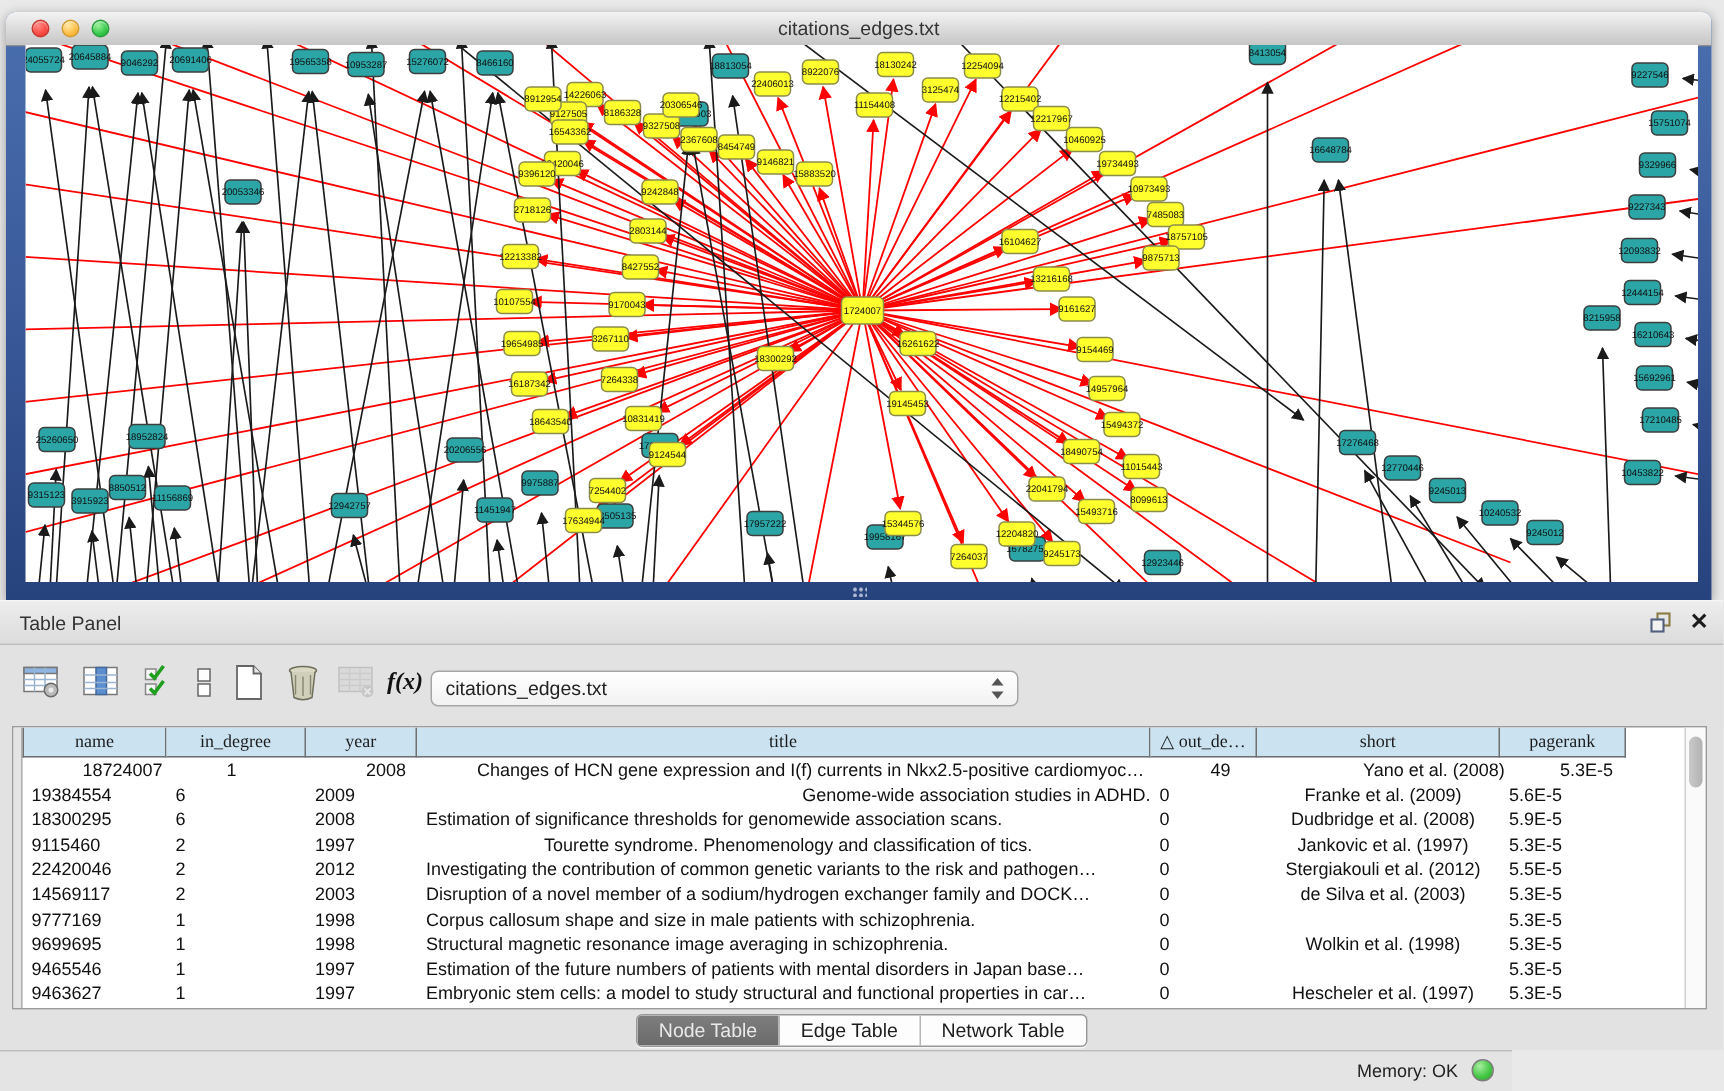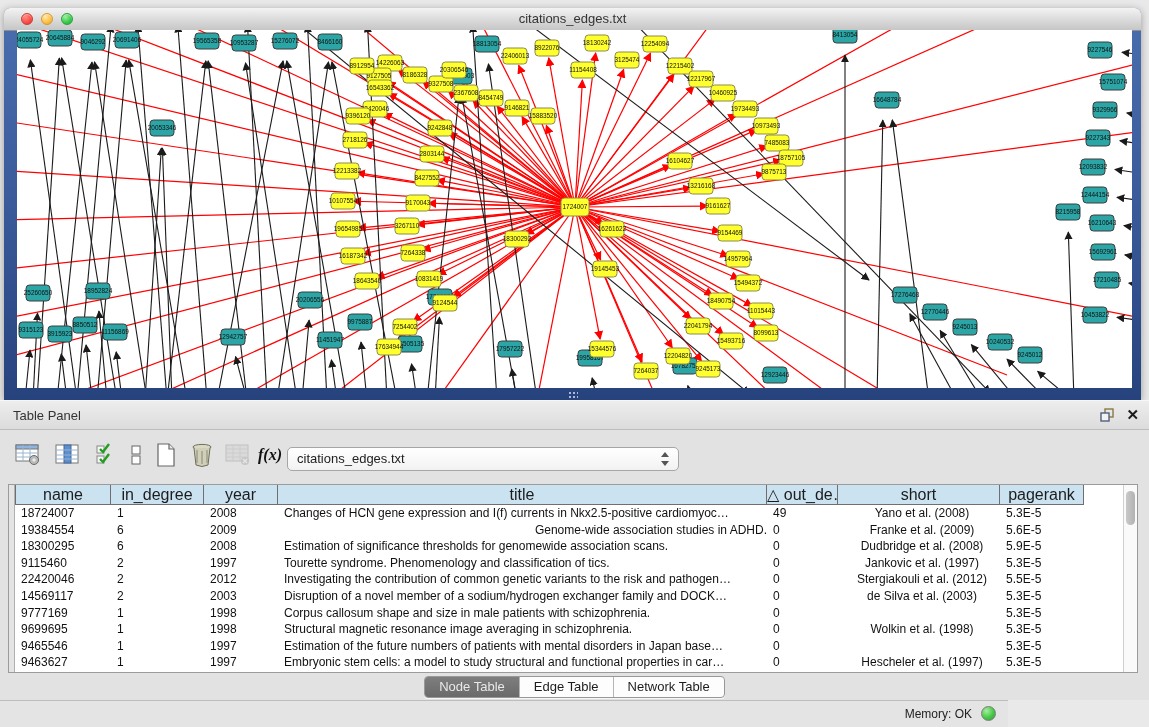--- a/index.html
+++ b/index.html
@@ -38,21 +38,21 @@
   .tb-select{position:absolute;left:287px;top:16px;width:392px;height:24px;background:linear-gradient(180deg,#ffffff,#f2f2f2);
     border:1px solid #a6a6a6;border-radius:5px;box-sizing:border-box;font-size:13px;color:#222;line-height:22px;padding-left:9px;}
   .tb-select .steppers{position:absolute;right:7px;top:3px;width:10px;height:16px;}
   .tb-select .steppers .up{position:absolute;top:1px;left:0;width:0;height:0;border-left:4px solid transparent;border-right:4px solid transparent;border-bottom:5px solid #555;}
   .tb-select .steppers .dn{position:absolute;bottom:1px;left:0;width:0;height:0;border-left:4px solid transparent;border-right:4px solid transparent;border-top:5px solid #555;}
 
   .table-box{position:absolute;left:8px;top:84px;width:1130px;height:189px;background:#fff;border:1px solid #9b9b9b;box-sizing:border-box;overflow:hidden;}
   .gutter{position:absolute;left:0;top:0;width:5px;height:100%;background:#e4e4e4;border-right:1px solid #b0b0b0;}
   .thead{position:absolute;left:6px;top:0;right:14px;height:20px;display:flex;}
   .th{background:#cbe3f1;border-right:1px solid #6f6f6f;border-bottom:1px solid #6f6f6f;box-sizing:border-box;
-      font-size:16px;color:#1c1c1c;text-align:center;line-height:19px;white-space:nowrap;overflow:hidden;}
+      font-size:12px;color:#1c1c1c;text-align:center;line-height:19px;white-space:nowrap;overflow:hidden;font-family:Liberation Serif, serif;}
   .th:first-child{border-left:1px solid #6f6f6f;}
   .tbody{position:absolute;left:6px;top:20px;right:14px;bottom:0;}
   .tr{display:flex;height:16.6px;}
   .td{font-size:12px;color:#111;line-height:16.6px;white-space:nowrap;overflow:hidden;padding-left:6px;box-sizing:border-box;}
   .vscroll{position:absolute;right:0;top:0;width:14px;height:100%;background:#fafafa;border-left:1px solid #d0d0d0;box-sizing:border-box;}
   .vthumb{position:absolute;left:2px;top:6px;width:9px;height:34px;background:linear-gradient(90deg,#c9c9c9,#b2b2b2);border-radius:5px;}
 
   .tabs{position:absolute;left:0;top:276px;width:100%;height:24px;display:flex;justify-content:center;}
   .seg{height:20px;display:flex;border:1px solid #989898;border-radius:4px;overflow:hidden;background:#fdfdfd;box-shadow:0 1px 0 rgba(255,255,255,.7);}
   .seg .tab{font-size:13px;line-height:20px;padding:0 14px;color:#1d1d1d;border-right:1px solid #b5b5b5;}
@@ -763,21 +763,21 @@
           <div class="th" style="width: 96px;">name</div>
           <div class="th" style="width: 93px;">in_degree</div>
           <div class="th" style="width: 74px;">year</div>
           <div class="th" style="width: 489px;">title</div>
           <div class="th" style="width: 71px;">△ out_de…</div>
           <div class="th" style="width: 162px;">short</div>
           <div class="th" style="width: 84px;">pagerank</div>
         </div>
       <div class="tbody" id="tbody">
           <div class="tr">
-            <div class="td" style="width: 96px; text-align: left;">18724007</div>
+            <div class="td" style="width: 96px; text-align: left; margin-left: 34px;">18724007</div>
             <div class="td" style="width: 93px; text-align: left;">1</div>
             <div class="td" style="width: 74px; text-align: left;">2008</div>
             <div class="td" style="width: 489px; text-align: left;">Changes of HCN gene expression and I(f) currents in Nkx2.5-positive cardiomyoc…</div>
             <div class="td" style="width: 71px; text-align: left;">49</div>
             <div class="td" style="width: 162px; text-align: center;">Yano et al. (2008)</div>
             <div class="td" style="width: 84px; text-align: left;">5.3E-5</div>
           </div>
           <div class="tr">
             <div class="td" style="width: 96px; text-align: left;">19384554</div>
             <div class="td" style="width: 93px; text-align: left;">6</div>
@@ -793,21 +793,21 @@
             <div class="td" style="width: 74px; text-align: left;">2008</div>
             <div class="td" style="width: 489px; text-align: left;">Estimation of significance thresholds for genomewide association scans.</div>
             <div class="td" style="width: 71px; text-align: left;">0</div>
             <div class="td" style="width: 162px; text-align: center;">Dudbridge et al. (2008)</div>
             <div class="td" style="width: 84px; text-align: left;">5.9E-5</div>
           </div>
           <div class="tr">
             <div class="td" style="width: 96px; text-align: left;">9115460</div>
             <div class="td" style="width: 93px; text-align: left;">2</div>
             <div class="td" style="width: 74px; text-align: left;">1997</div>
-            <div class="td" style="width: 489px; text-align: left;">Tourette syndrome. Phenomenology and classification of tics.</div>
+            <div class="td" style="width: 489px; text-align: center;">Tourette syndrome. Phenomenology and classification of tics.</div>
             <div class="td" style="width: 71px; text-align: left;">0</div>
             <div class="td" style="width: 162px; text-align: center;">Jankovic et al. (1997)</div>
             <div class="td" style="width: 84px; text-align: left;">5.3E-5</div>
           </div>
           <div class="tr">
             <div class="td" style="width: 96px; text-align: left;">22420046</div>
             <div class="td" style="width: 93px; text-align: left;">2</div>
             <div class="td" style="width: 74px; text-align: left;">2012</div>
             <div class="td" style="width: 489px; text-align: left;">Investigating the contribution of common genetic variants to the risk and pathogen…</div>
             <div class="td" style="width: 71px; text-align: left;">0</div>

